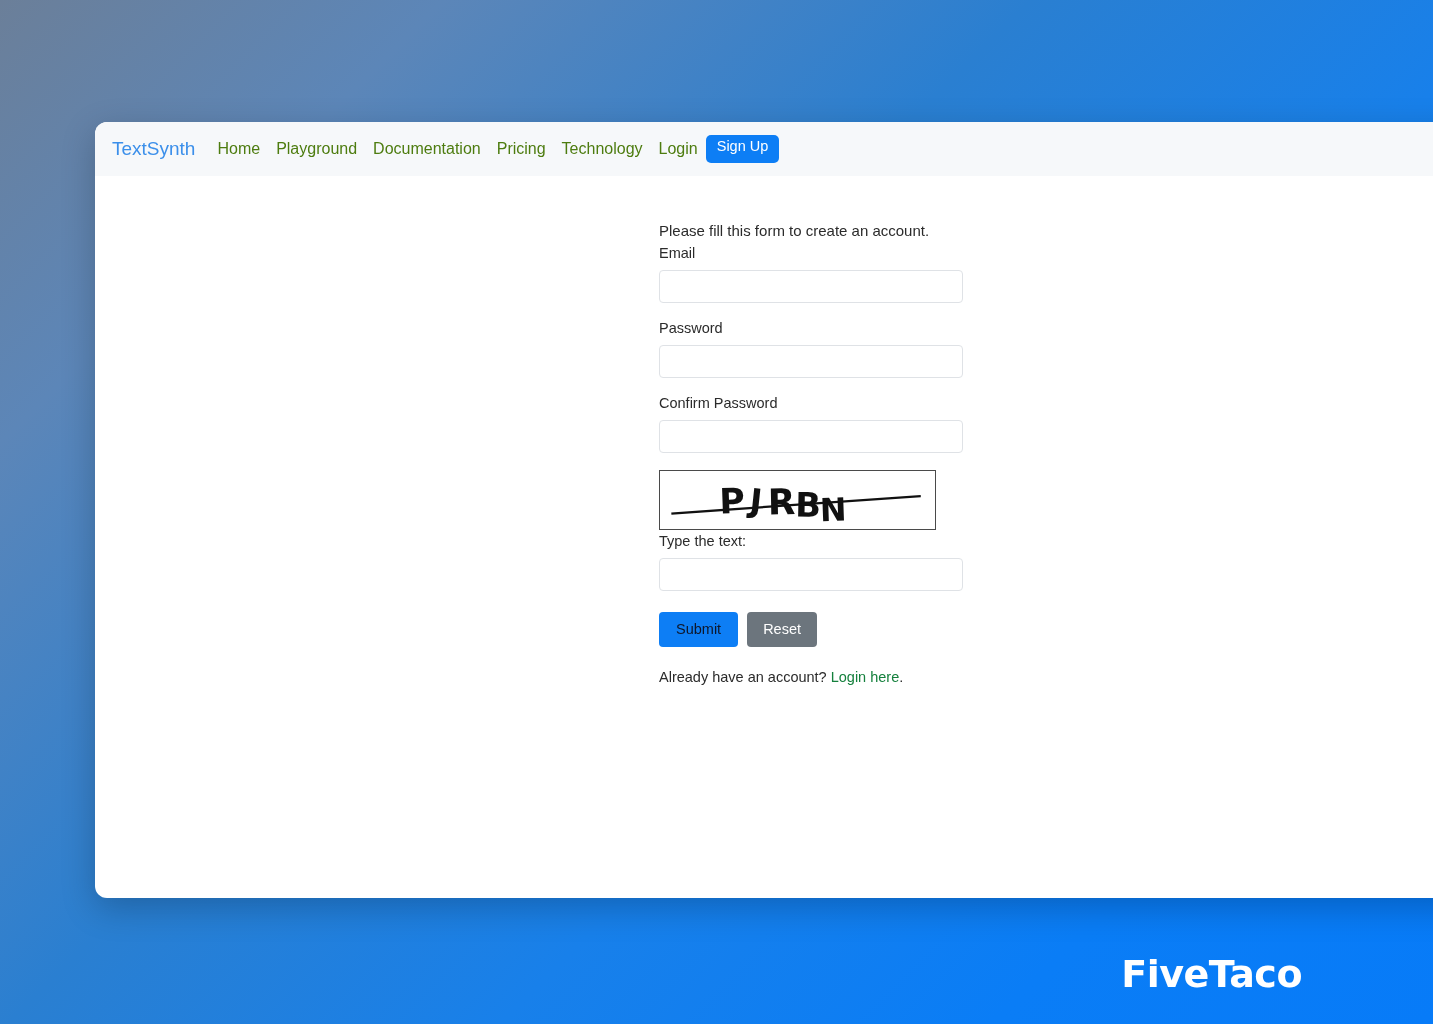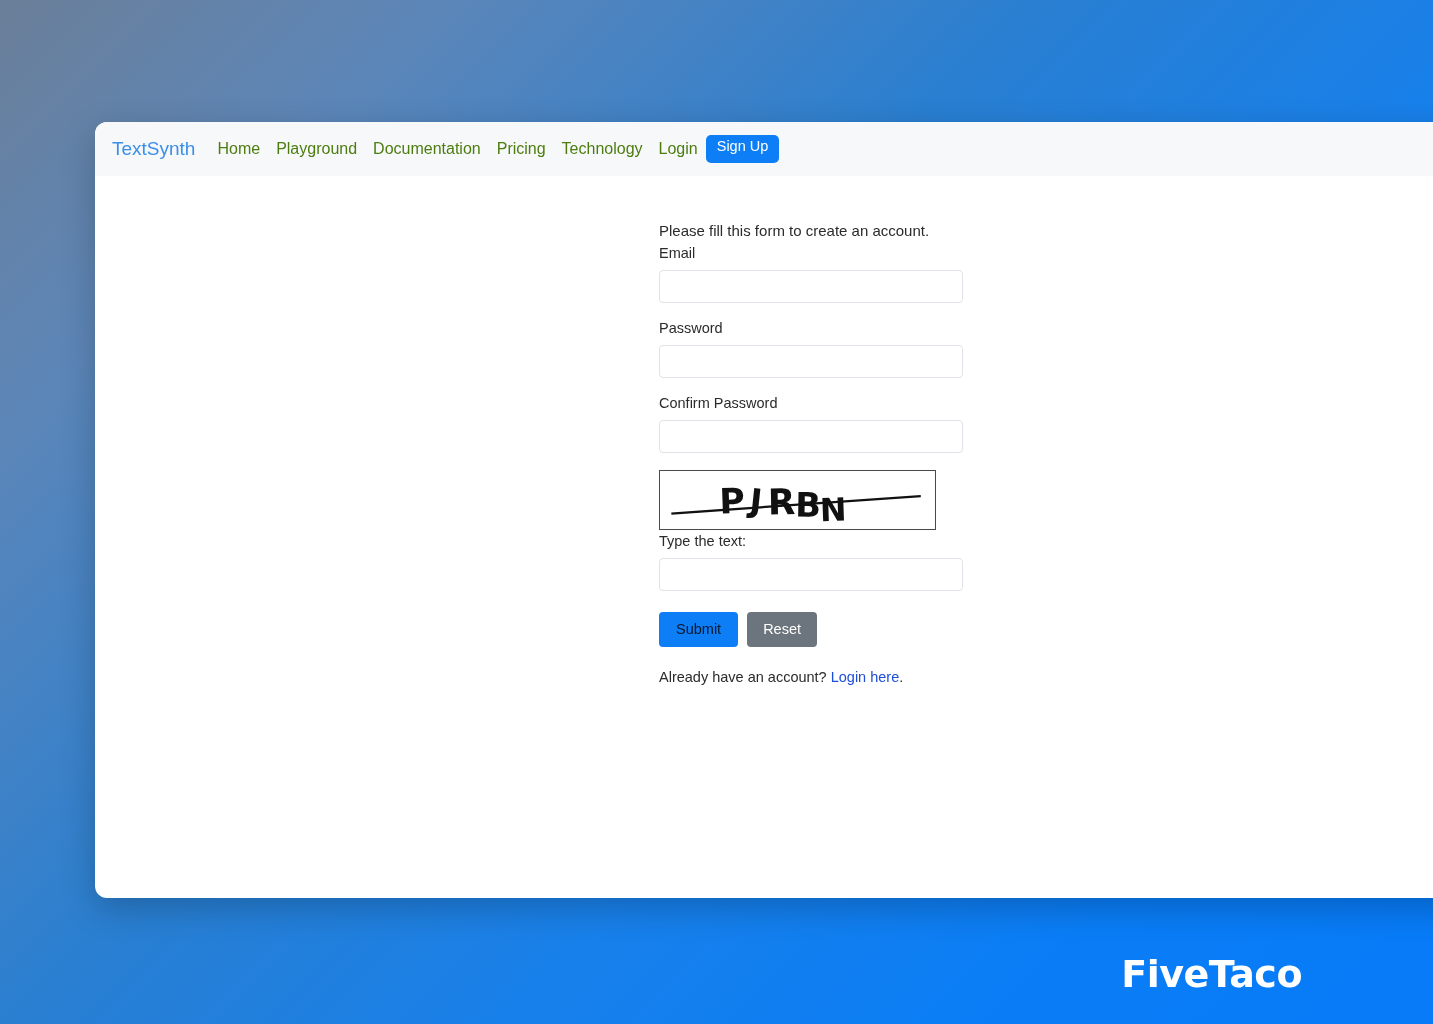--- a/index.html
+++ b/index.html
@@ -166,21 +166,21 @@
     line-height: 1.2;
   }
 
   #footer-note {
     font-size: 14.5px;
     color: #2b2b2b;
     white-space: nowrap;
   }
 
   #login-link {
-    color: #1d4ed8;
+    color: #15803d;
     text-decoration: none;
     margin-top: 28px;
   }
 
   
   #watermark {
     position: absolute;
     right: 131px;
     bottom: 28px;
     color: #ffffff;

